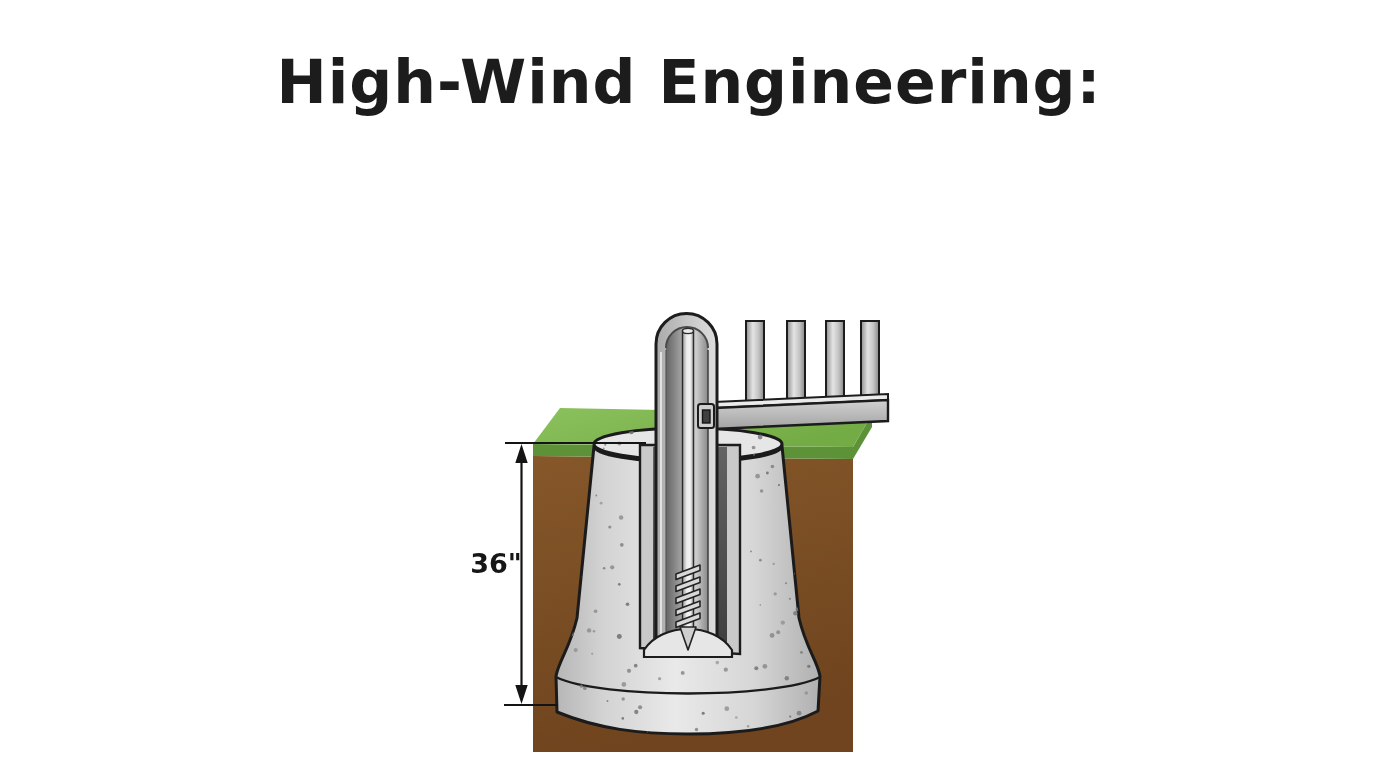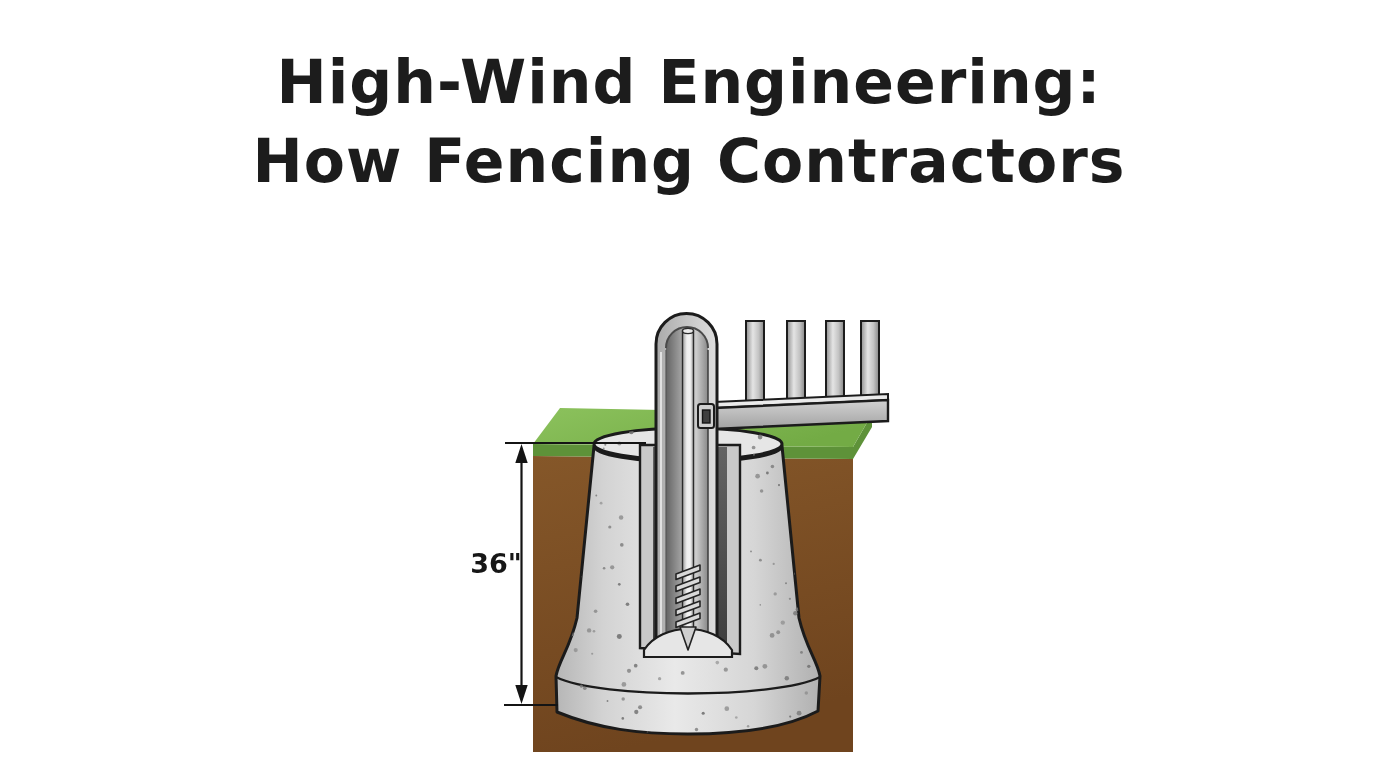--- a/index.html
+++ b/index.html
@@ -18,21 +18,20 @@
   svg.diagram{position:absolute;left:0;top:0;width:1376px;height:768px;z-index:1;}
   .dim-stroke{stroke:#141414;stroke-width:2.2;fill:none;}
   .dim-fill{fill:#141414;stroke:none;}
   .depth-text{font-size:27px;font-weight:bold;fill:#161616;}
 </style>
 </head>
 <body>
 
 <h1 class="title">
   <span>High-Wind Engineering:</span>
-  <span>How Fencing Contractors</span>
 </h1>
 
 <svg class="diagram" viewBox="0 0 1376 768" xmlns="http://www.w3.org/2000/svg">
   <defs>
     <linearGradient id="grassGrad" x1="0" y1="0" x2="1" y2="0.4">
       <stop offset="0" stop-color="#8cc25d"></stop>
       <stop offset="1" stop-color="#73ab45"></stop>
     </linearGradient>
     <linearGradient id="soilGrad" x1="0" y1="0" x2="0.25" y2="1">
       <stop offset="0" stop-color="#855729"></stop>

